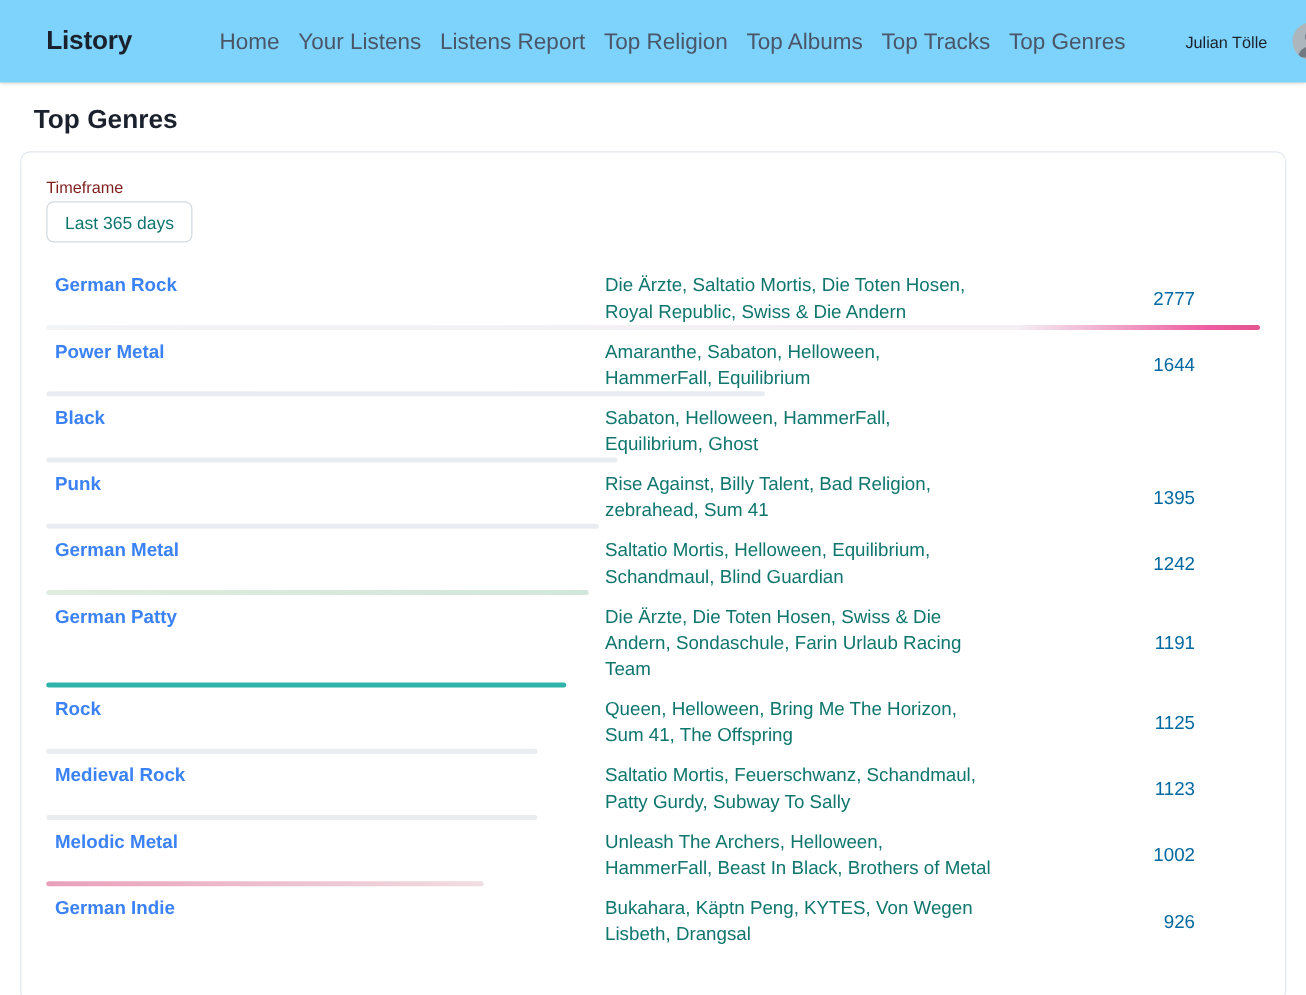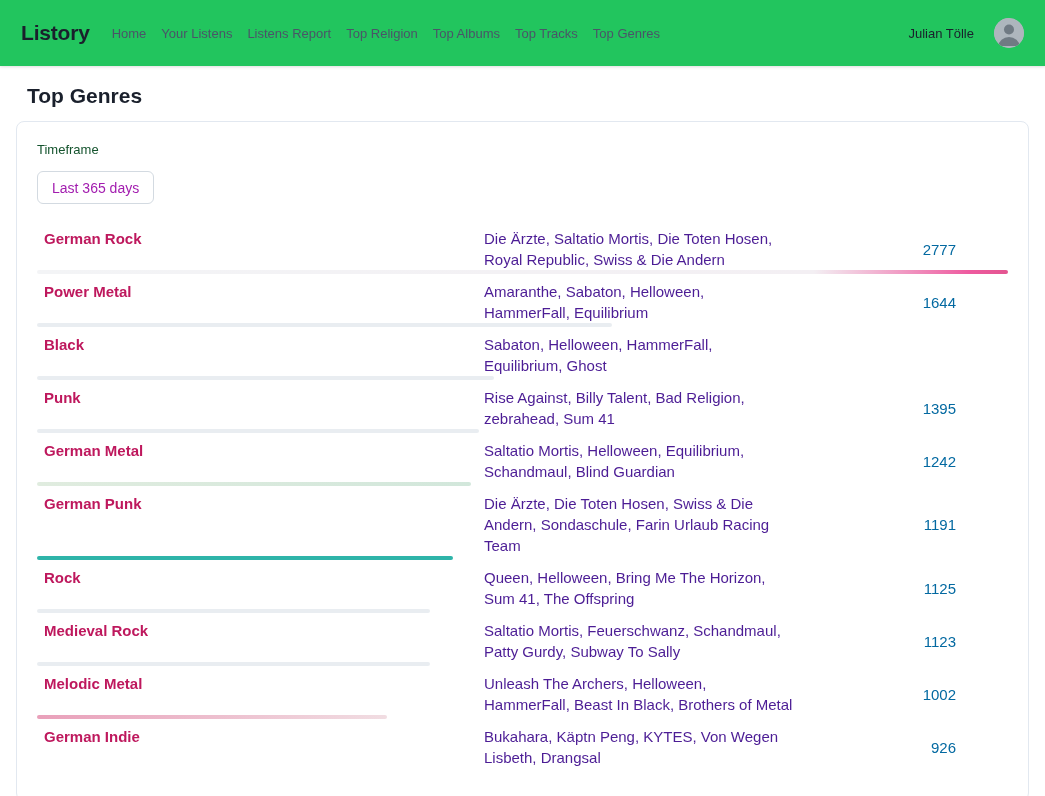--- a/index.html
+++ b/index.html
@@ -7,36 +7,37 @@
   body {
     background: #ffffff;
     font-family: "Liberation Sans", sans-serif;
     color: #1a202c;
   }
   
   .navbar {
     height: 66px;
     display: flex;
     align-items: center;
-    padding: 0 21px;
-    background: #22c55e;
+    padding: 0 37px;
+    background: #7dd3fc;
     box-shadow: 0 1px 2px rgba(0,0,0,0.08), 0 1px 4px rgba(0,0,0,0.06);
     position: relative;
     z-index: 2;
+    gap: 48px;
   }
   .brand {
     font-size: 21px;
     font-weight: 700;
     letter-spacing: -0.2px;
     margin-right: 22px;
     cursor: pointer;
   }
   .nav-links { display: flex; align-items: center; gap: 15px; }
   .nav-link {
-    font-size: 13px;
+    font-size: 18px;
     color: #4a5568;
     text-decoration: none;
     cursor: pointer;
     white-space: nowrap;
   }
   .nav-right { margin-left: auto; display: flex; align-items: center; gap: 20px; }
   .user-name { font-size: 13px; color: #1a202c; cursor: pointer; white-space: nowrap; }
   .avatar {
     width: 30px; height: 30px;
     border-radius: 50%;
@@ -50,55 +51,55 @@
   
   main { padding: 18px 16px 0 16px; }
   .page-title { font-size: 21px; font-weight: 700; margin: 0 0 13px 11px; color: #1a202c; }
   .card {
     border: 1px solid #e2e8f0;
     border-radius: 8px;
     background: #fff;
     padding: 20px;
     min-height: 680px;
   }
-  .tf-label { font-size: 13px; color: #14532d; margin-bottom: 13px; line-height: 16px; }
+  .tf-label { font-size: 13px; color: #7f1d1d; margin-bottom: 3px; line-height: 16px; }
   .tf-button {
     display: inline-flex;
     align-items: center;
     height: 33px;
     padding: 0 14px;
     border: 1px solid #d3dae1;
     border-radius: 6px;
     background: #fff;
     font-family: "Liberation Sans", sans-serif;
     font-size: 14px;
-    color: #a21caf;
+    color: #0f766e;
     cursor: pointer;
     margin-bottom: 17px;
   }
 
   
   .genre-list { width: 100%; }
   .genre-row { padding-top: 7px; }
   .row-grid {
     display: grid;
     grid-template-columns: 447px 310px 1fr;
     align-items: start;
   }
   .genre-name {
     font-size: 15px;
     font-weight: 700;
     line-height: 21px;
     padding-left: 7px;
-    color: #be185d;
+    color: #3b82f6;
   }
   .artists {
     font-size: 15px;
     line-height: 21px;
-    color: #4c1d95;
+    color: #0f766e;
   }
   .count {
     font-size: 15px;
     line-height: 21px;
     color: #0369a1;
     text-align: right;
     padding-right: 52px;
     align-self: center;
   }
   .bar {
@@ -175,21 +176,21 @@
         <div class="genre-row">
     <div class="row-grid">
       <div class="genre-name">German Metal</div>
       <div class="artists">Saltatio Mortis, Helloween, Equilibrium, Schandmaul, Blind Guardian</div>
       <div class="count">1242</div>
     </div>
     <div class="bar" style="width: 44.72%; background: linear-gradient(90deg, rgb(224, 236, 223) 0%, rgb(210, 231, 219) 100%);"></div>
   </div>
         <div class="genre-row">
     <div class="row-grid">
-      <div class="genre-name">German Punk</div>
+      <div class="genre-name">German Patty</div>
       <div class="artists">Die Ärzte, Die Toten Hosen, Swiss &amp; Die Andern, Sondaschule, Farin Urlaub Racing Team</div>
       <div class="count">1191</div>
     </div>
     <div class="bar" style="width: 42.89%; background: linear-gradient(90deg, rgb(46, 180, 169) 0%, rgb(46, 180, 169) 100%);"></div>
   </div>
         <div class="genre-row">
     <div class="row-grid">
       <div class="genre-name">Rock</div>
       <div class="artists">Queen, Helloween, Bring Me The Horizon, Sum 41, The Offspring</div>
       <div class="count">1125</div>

